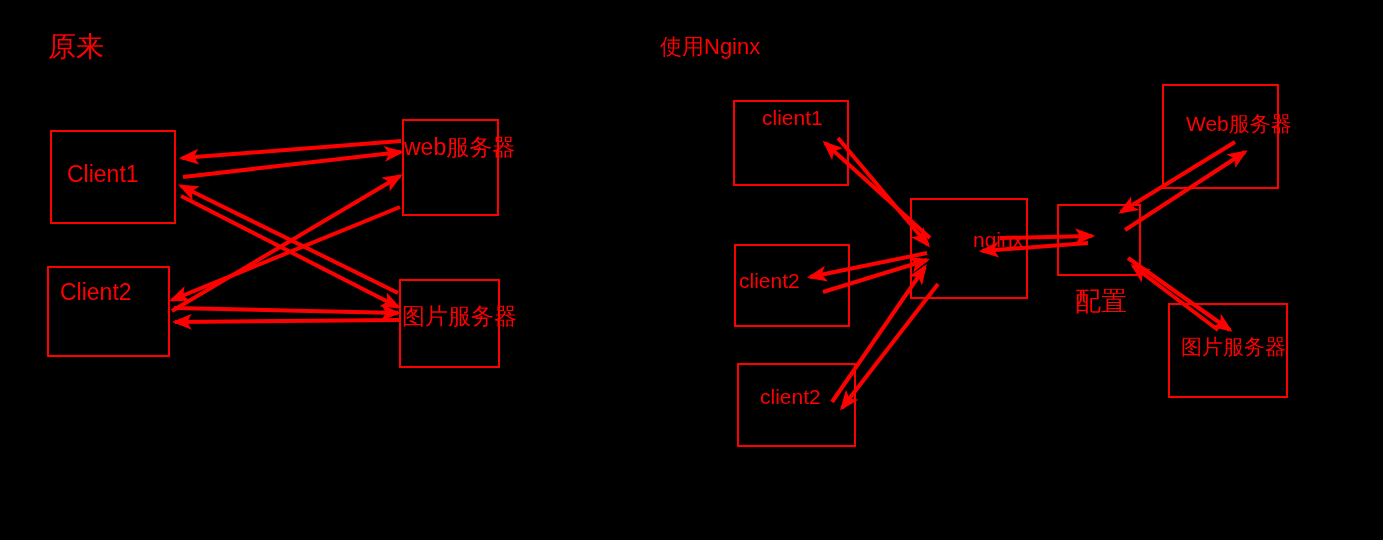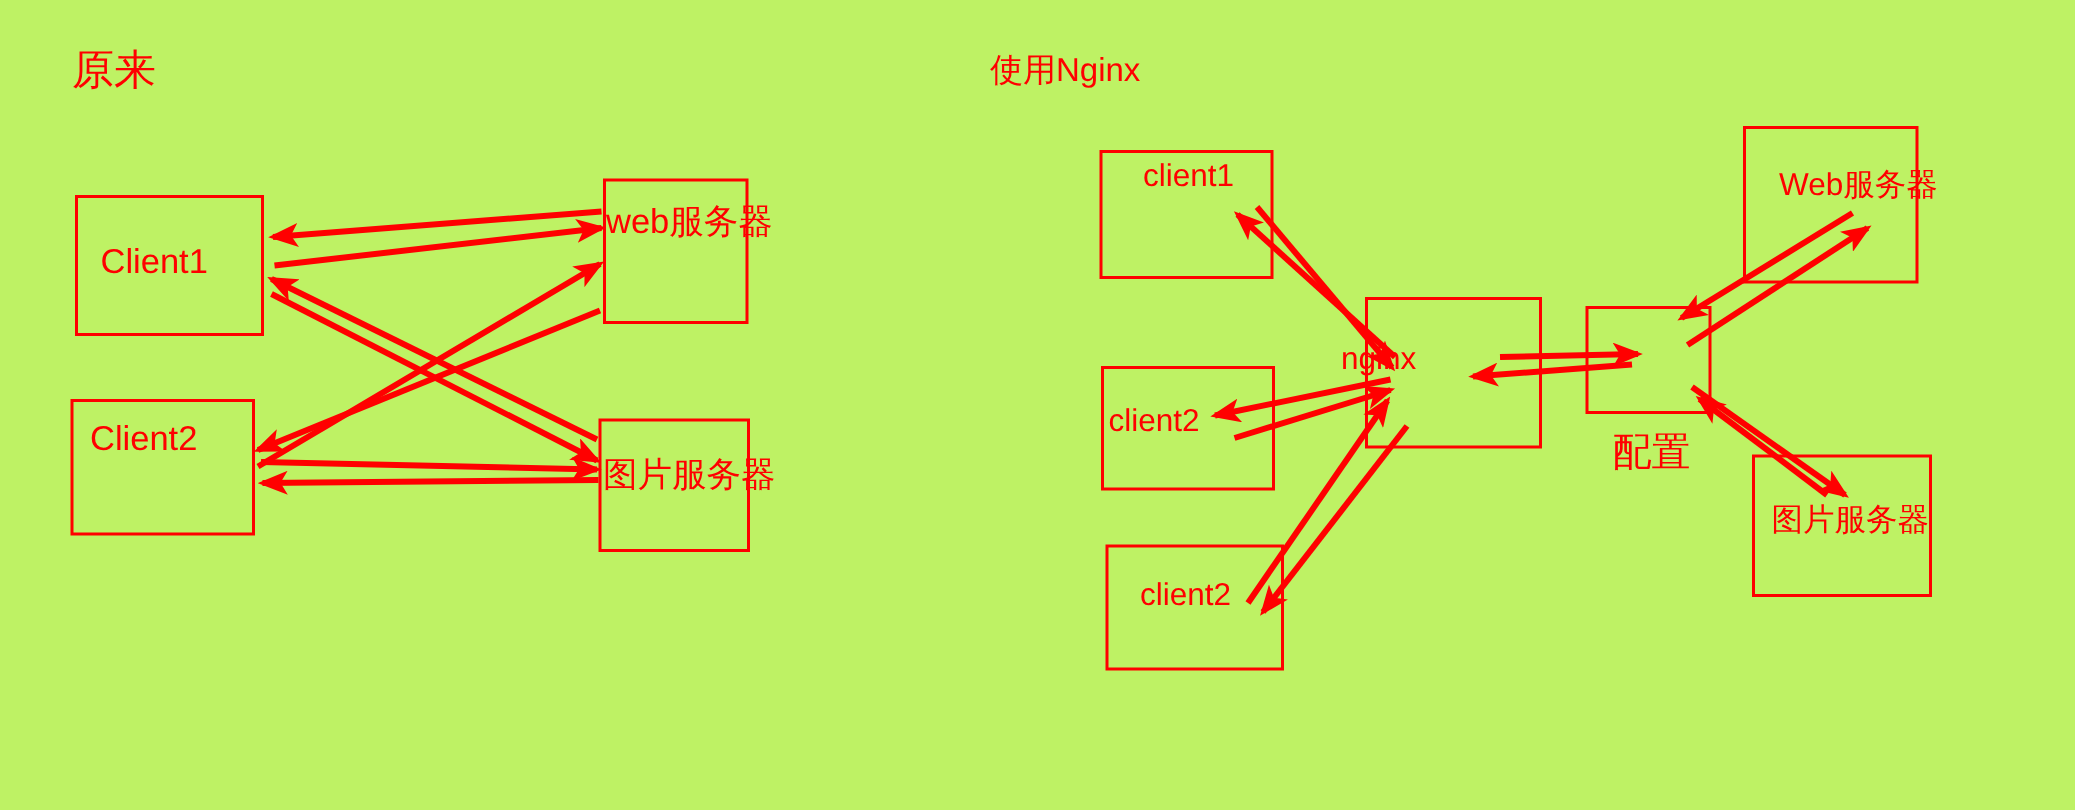--- a/index.html
+++ b/index.html
@@ -11,21 +11,21 @@
   body {
     width: 1383px;
     height: 540px;
     overflow: hidden;
     font-family: "Liberation Sans", "DejaVu Sans", sans-serif;
   }
   #canvas {
     position: relative;
     width: 1383px;
     height: 540px;
-    background: #bef264;
+    background: #000000;
   }
   #edges {
     position: absolute;
     left: 0;
     top: 0;
     width: 1383px;
     height: 540px;
     pointer-events: none;
   }
   .node {
@@ -103,21 +103,21 @@
       <div class="node-label" style="left: 404px; top: 136px; font-size: 23px; color: rgb(255, 0, 0);">web服务器</div>
       <div class="node" style="left: 399px; top: 279px; width: 101px; height: 89px; border-width: 2px; border-color: rgb(255, 0, 0);"></div>
       <div class="node-label" style="left: 402px; top: 305px; font-size: 23px; color: rgb(255, 0, 0);">图片服务器</div>
       <div class="node" style="left: 733px; top: 100px; width: 116px; height: 86px; border-width: 2px; border-color: rgb(255, 0, 0);"></div>
       <div class="node-label" style="left: 762px; top: 107px; font-size: 21px; color: rgb(255, 0, 0);">client1</div>
       <div class="node" style="left: 734px; top: 244px; width: 116px; height: 83px; border-width: 2px; border-color: rgb(255, 0, 0);"></div>
       <div class="node-label" style="left: 739px; top: 270px; font-size: 21px; color: rgb(255, 0, 0);">client2</div>
       <div class="node" style="left: 737px; top: 363px; width: 119px; height: 84px; border-width: 2px; border-color: rgb(255, 0, 0);"></div>
       <div class="node-label" style="left: 760px; top: 386px; font-size: 21px; color: rgb(255, 0, 0);">client2</div>
       <div class="node" style="left: 910px; top: 198px; width: 118px; height: 101px; border-width: 2px; border-color: rgb(255, 0, 0);"></div>
-      <div class="node-label" style="left: 894px; top: 229px; font-size: 21px; color: rgb(255, 0, 0);">nginx</div>
+      <div class="node-label" style="left: 973px; top: 229px; font-size: 21px; color: rgb(255, 0, 0);">nginx</div>
       <div class="node" style="left: 1057px; top: 204px; width: 84px; height: 72px; border-width: 2px; border-color: rgb(255, 0, 0);"></div>
       <div class="node" style="left: 1162px; top: 84px; width: 117px; height: 105px; border-width: 2px; border-color: rgb(255, 0, 0);"></div>
       <div class="node-label" style="left: 1186px; top: 113px; font-size: 21px; color: rgb(255, 0, 0);">Web服务器</div>
       <div class="node" style="left: 1168px; top: 303px; width: 120px; height: 95px; border-width: 2px; border-color: rgb(255, 0, 0);"></div>
       <div class="node-label" style="left: 1181px; top: 336px; font-size: 21px; color: rgb(255, 0, 0);">图片服务器</div>
     </div>
 
   <div id="caption-layer">
       <div class="caption" style="left: 1075px; top: 288px; font-size: 26px; color: rgb(255, 0, 0);">配置</div>
     </div>

